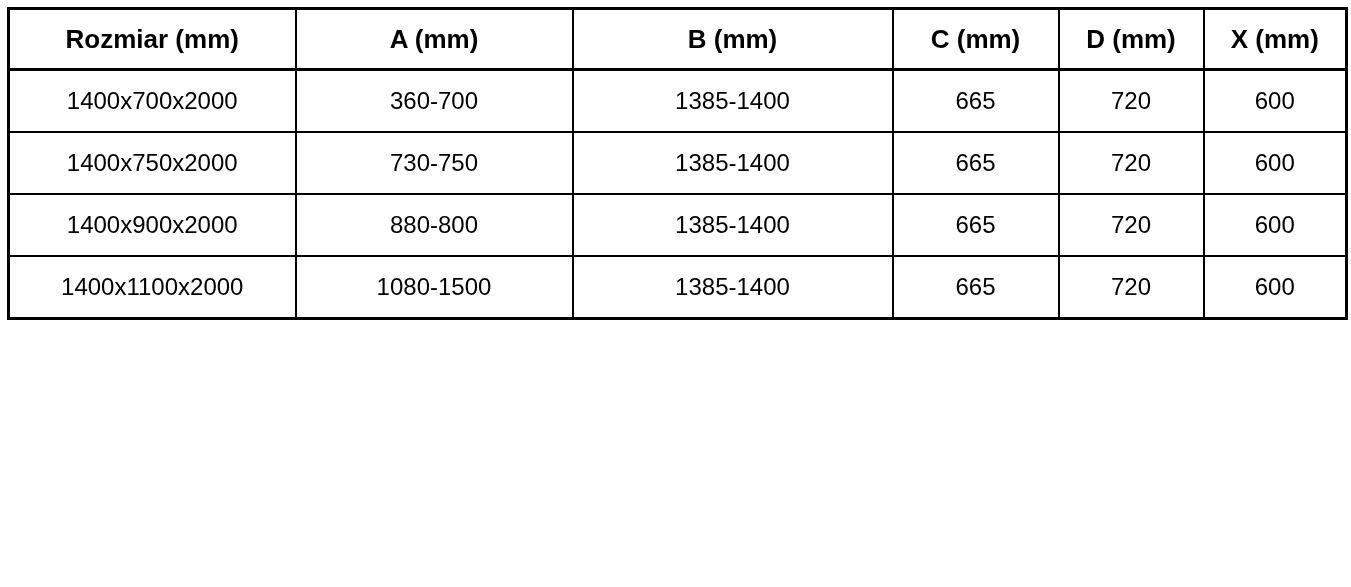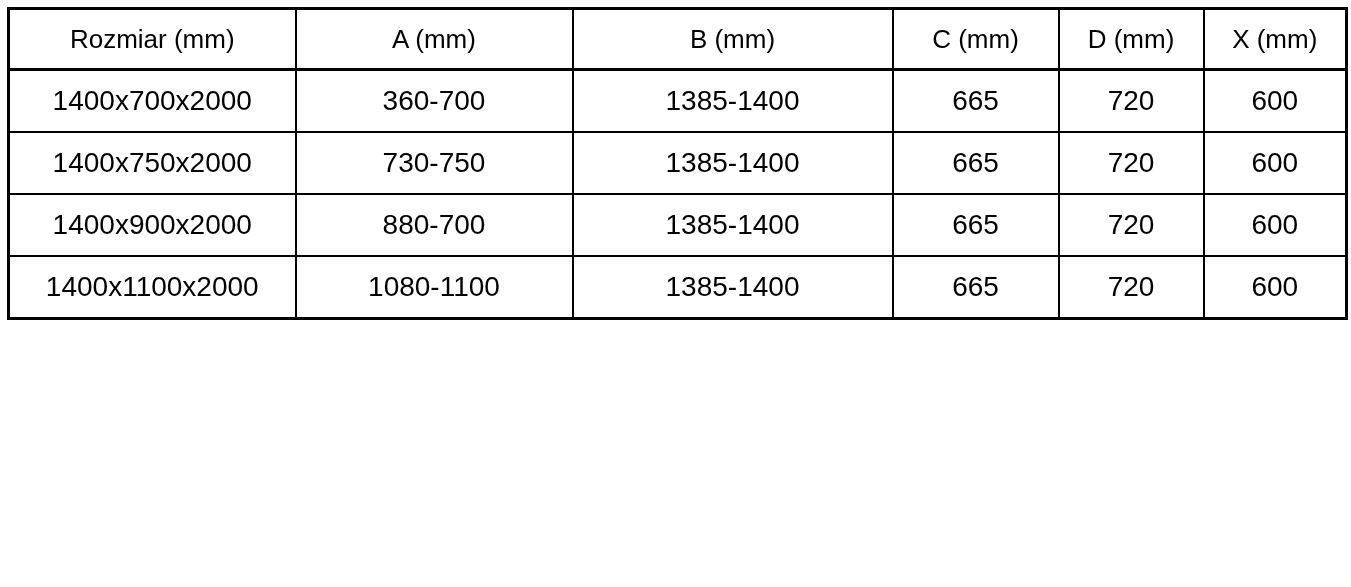--- a/index.html
+++ b/index.html
@@ -30,28 +30,28 @@
   table.size-table th,
   table.size-table td {
     border: 2px solid #000000;
     text-align: center;
     vertical-align: middle;
     padding: 0;
     overflow: hidden;
     white-space: nowrap;
   }
   table.size-table thead th {
-    font-weight: normal;
+    font-weight: bold;
     font-size: 26px;
     height: 58px;
     border-bottom-width: 3px;
   }
   table.size-table tbody td {
     font-weight: normal;
-    font-size: 28px;
+    font-size: 24px;
     height: 60px;
   }
   col.c-rozmiar { width: 287px; }
   col.c-a       { width: 277px; }
   col.c-b       { width: 320px; }
   col.c-c       { width: 166px; }
   col.c-d       { width: 145px; }
   col.c-x       { width: 143px; }
 </style>
 </head>
@@ -89,29 +89,29 @@
         <tr>
           <td>1400x750x2000</td>
           <td>730-750</td>
           <td>1385-1400</td>
           <td>665</td>
           <td>720</td>
           <td>600</td>
         </tr>
         <tr>
           <td>1400x900x2000</td>
-          <td>880-700</td>
+          <td>880-800</td>
           <td>1385-1400</td>
           <td>665</td>
           <td>720</td>
           <td>600</td>
         </tr>
         <tr>
           <td>1400x1100x2000</td>
-          <td>1080-1100</td>
+          <td>1080-1500</td>
           <td>1385-1400</td>
           <td>665</td>
           <td>720</td>
           <td>600</td>
         </tr>
       </tbody>
   </table>
 </div>
 
 </body></html>

